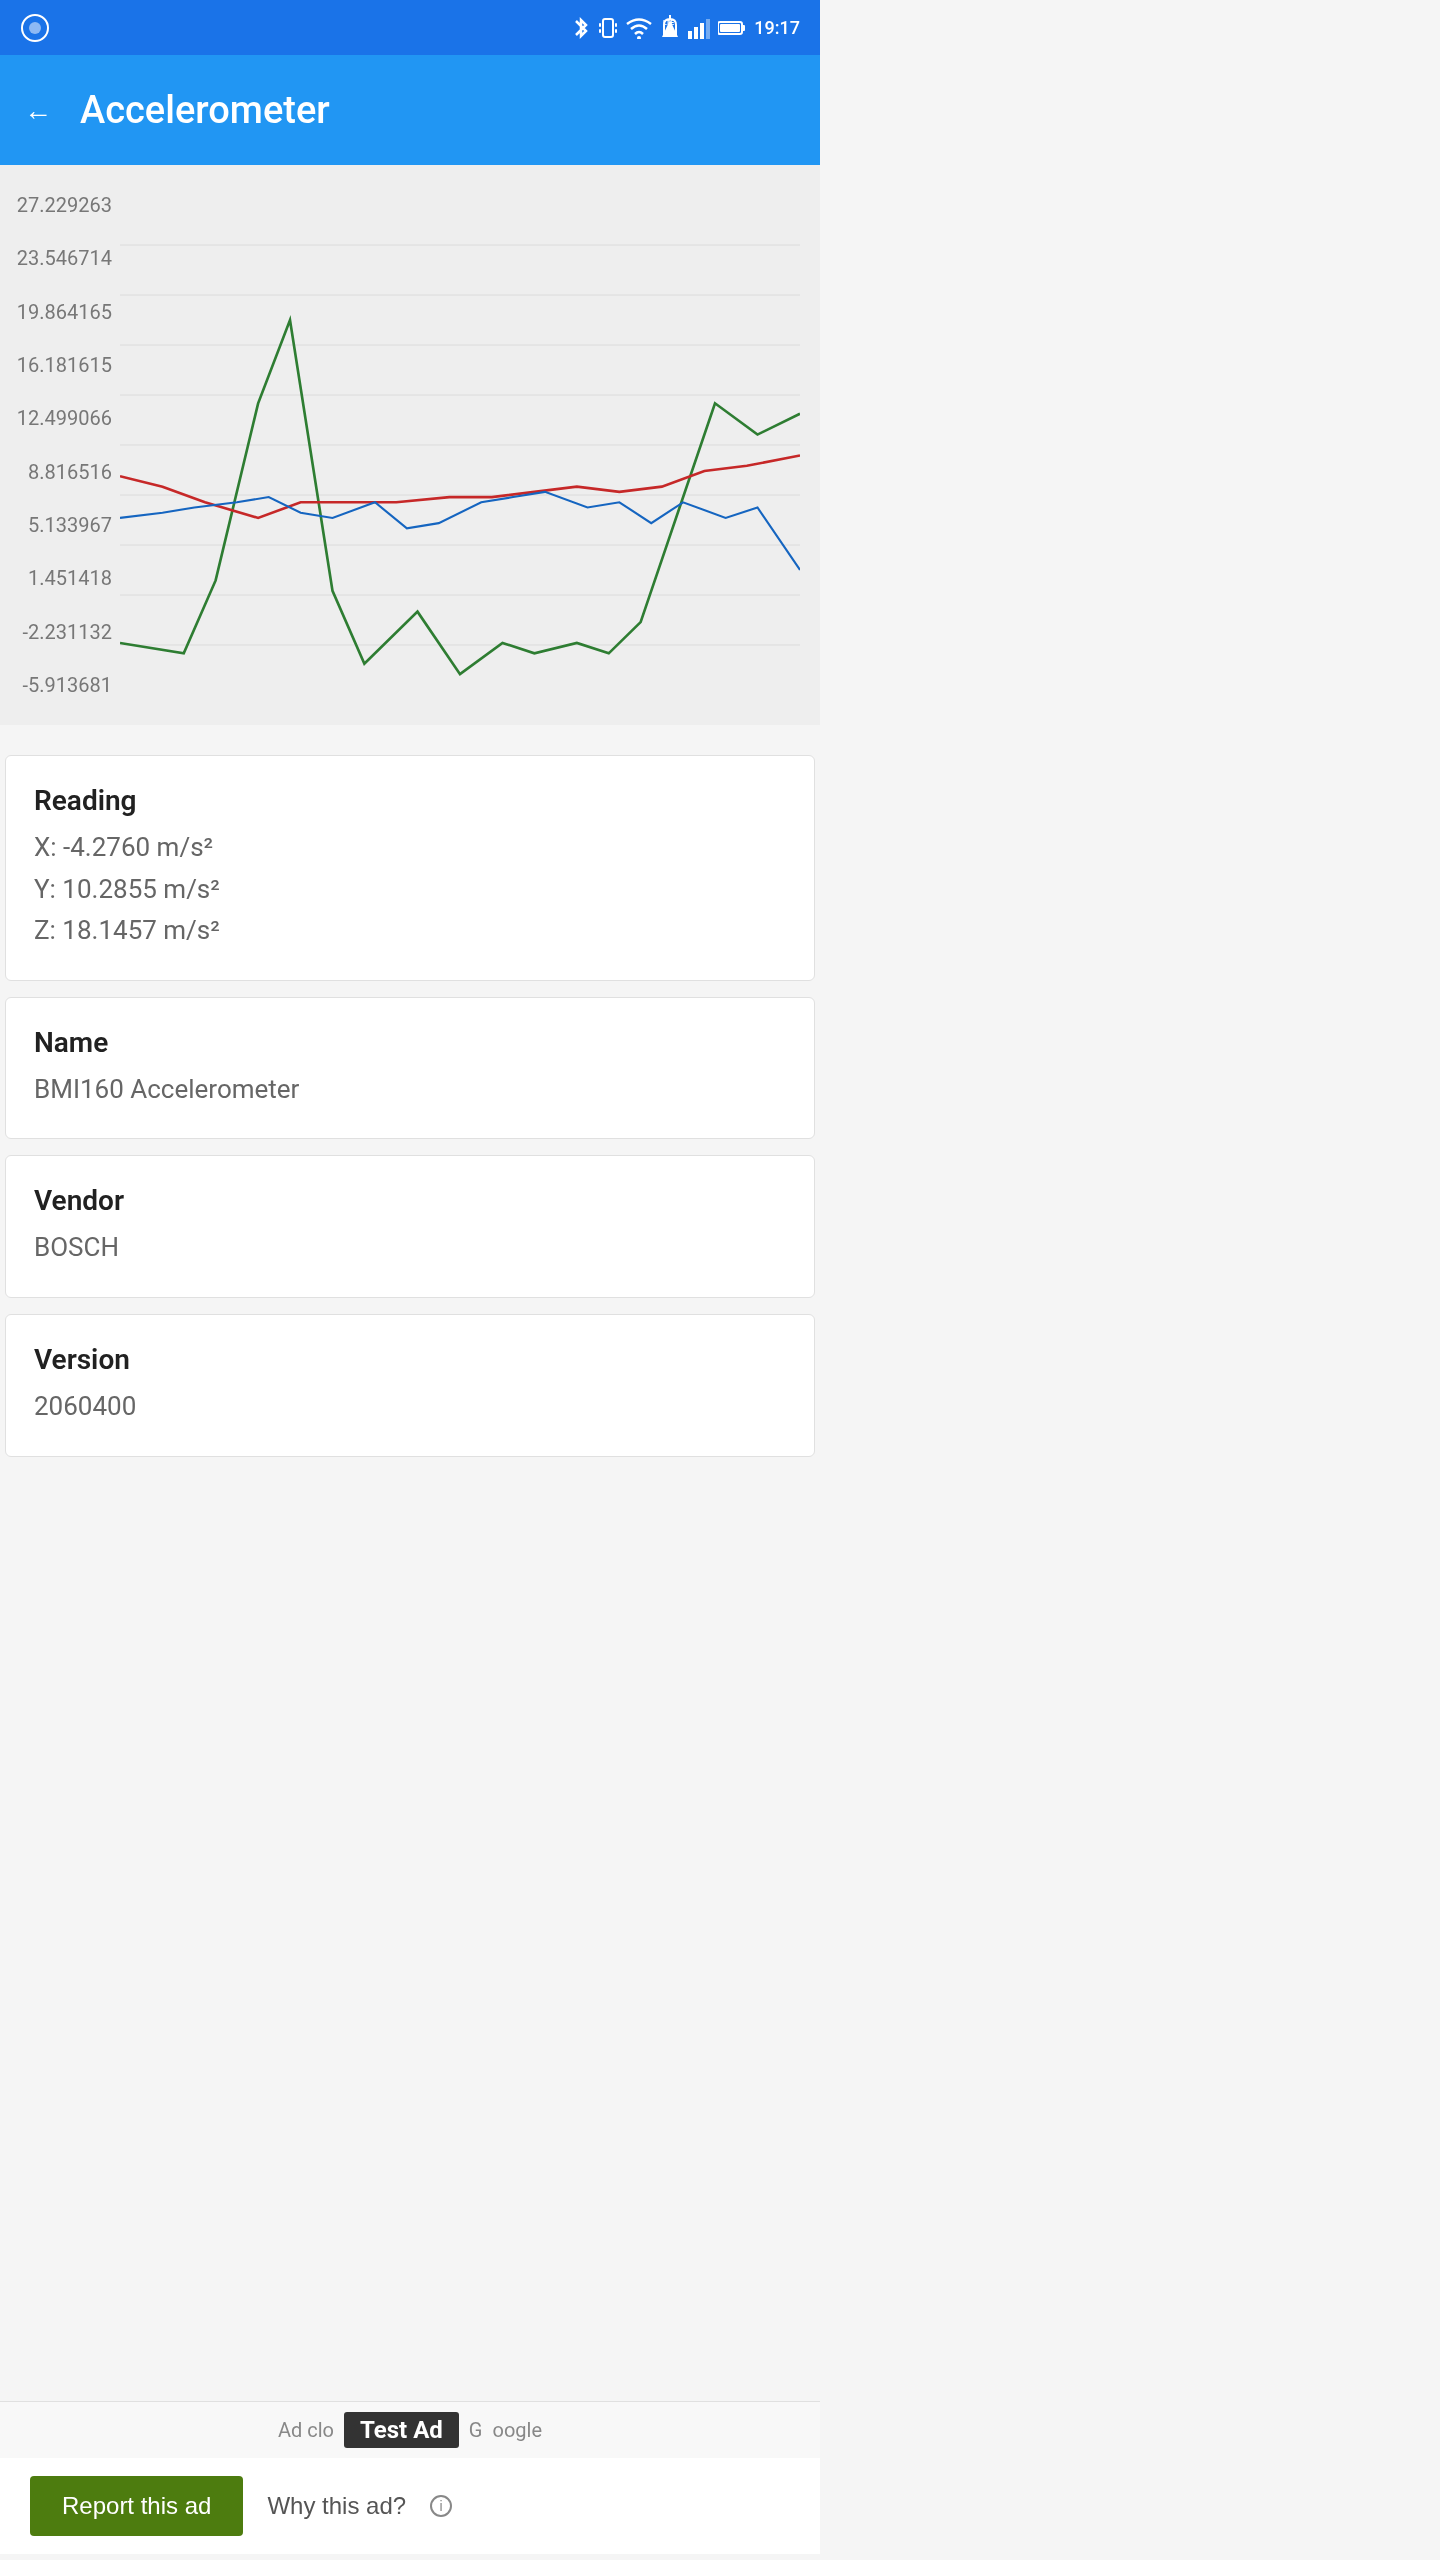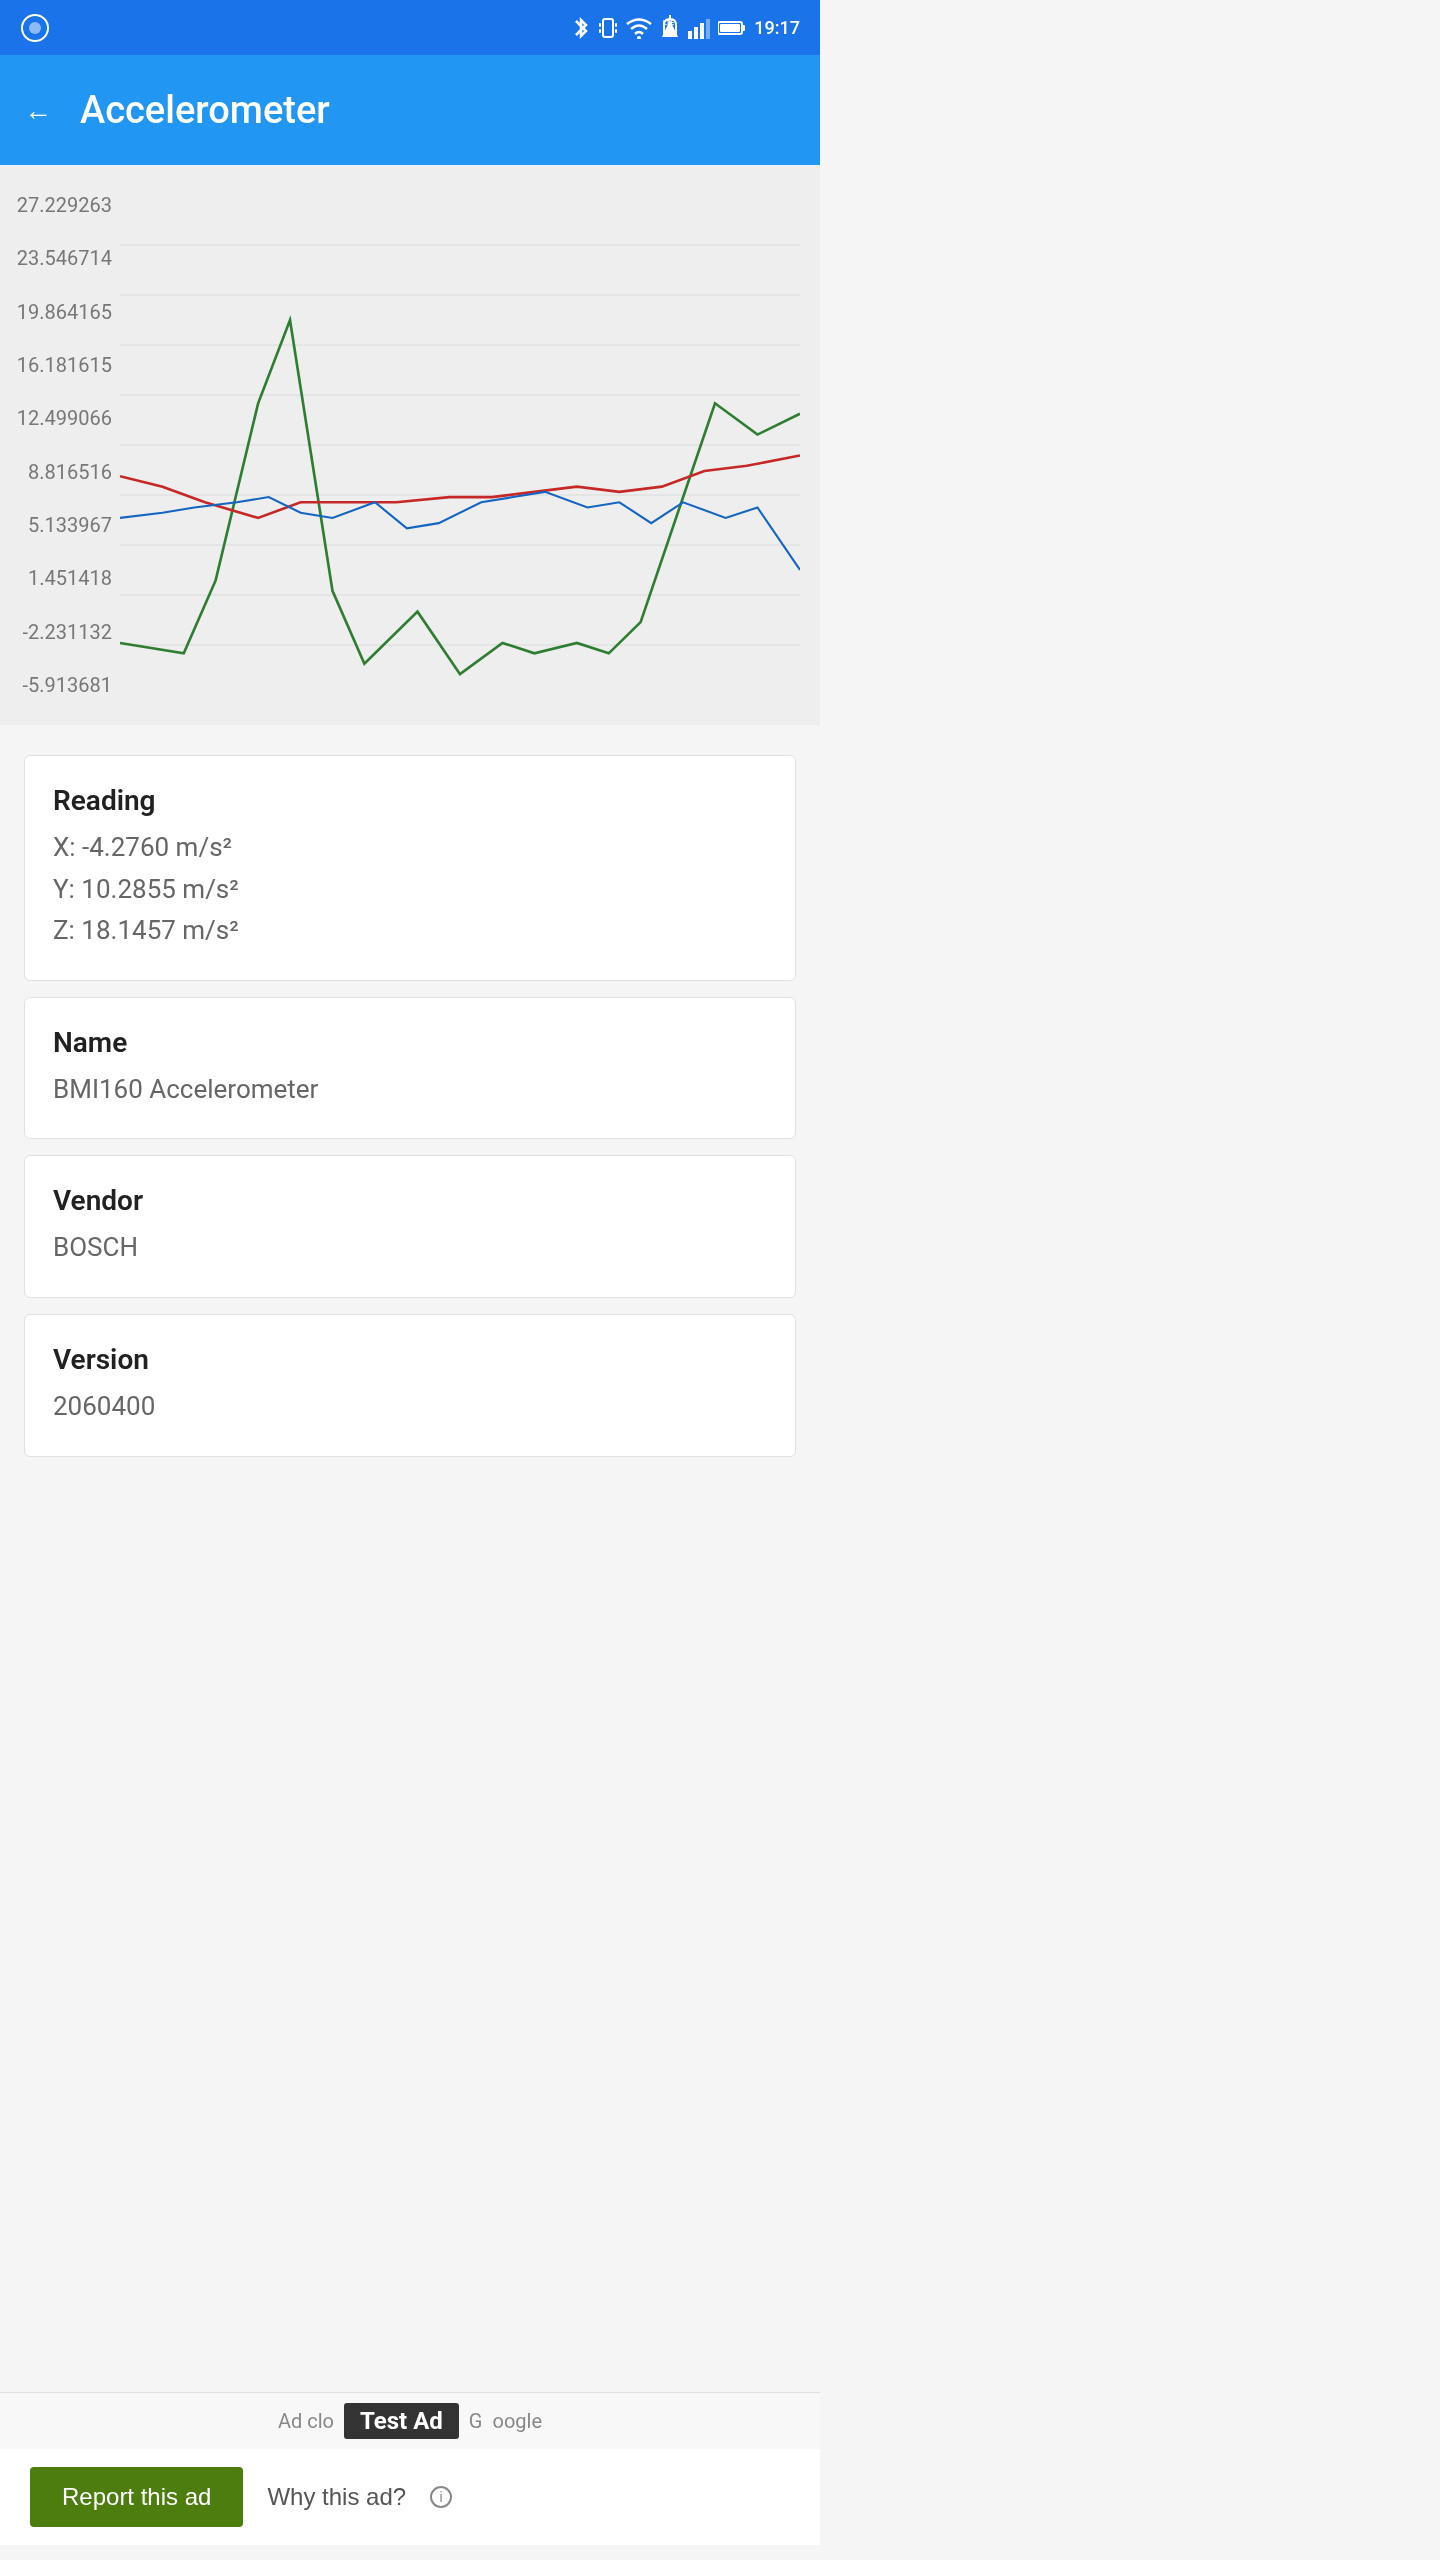--- a/index.html
+++ b/index.html
@@ -92,21 +92,21 @@
       position: relative;
     }
     svg.chart {
       width: 100%;
       height: 100%;
     }
 
     
     .content-area {
       background: #f5f5f5;
-      padding: 30px 24px;
+      padding: 30px 5px;
       display: flex;
       flex-direction: column;
       gap: 16px;
     }
     .card {
       background: white;
       border: 1px solid #e0e0e0;
       border-radius: 6px;
       padding: 28px 28px;
     }
@@ -118,21 +118,21 @@
     }
     .card-value {
       font-size: 26px;
       color: #666;
       line-height: 1.6;
     }
 
     
     .ad-banner {
       position: fixed;
-      bottom: 15px;
+      bottom: 6px;
       left: 0;
       width: 820px;
       background: #f5f5f5;
       border-top: 1px solid #e0e0e0;
     }
     .ad-banner-top {
       background: #f8f8f8;
       padding: 10px 20px;
       display: flex;
       align-items: center;

